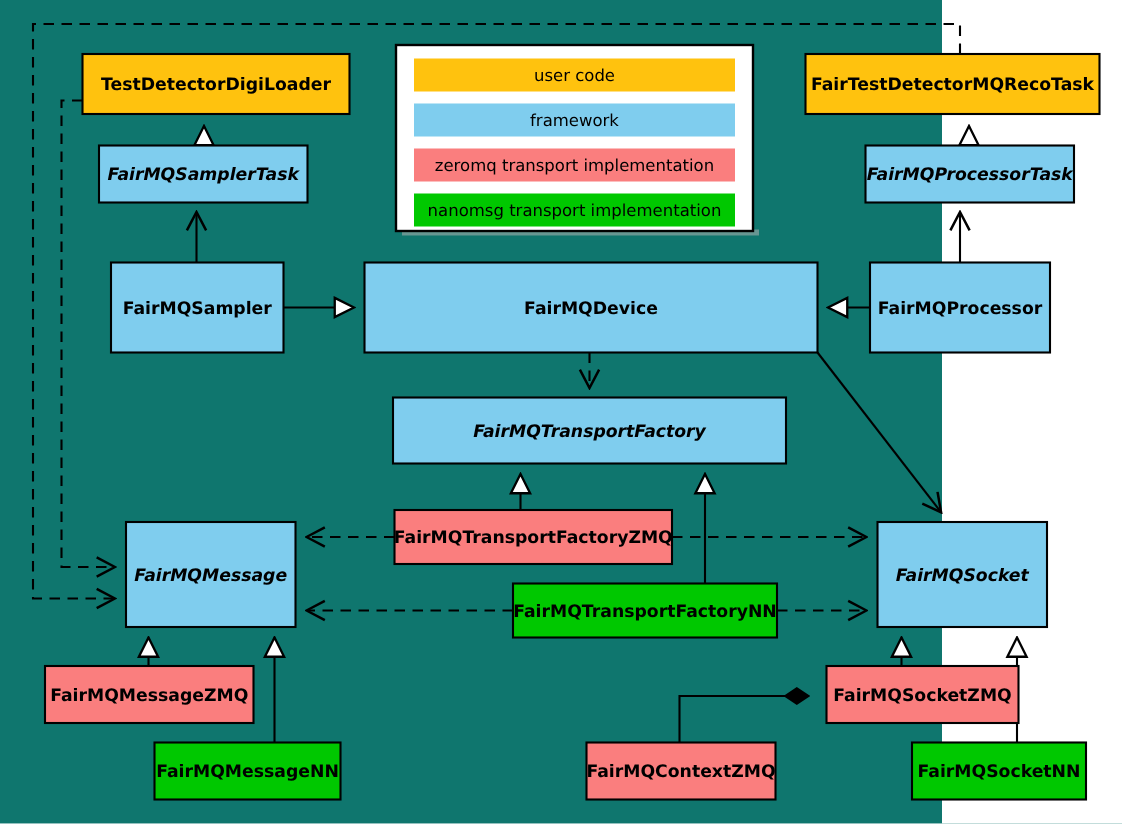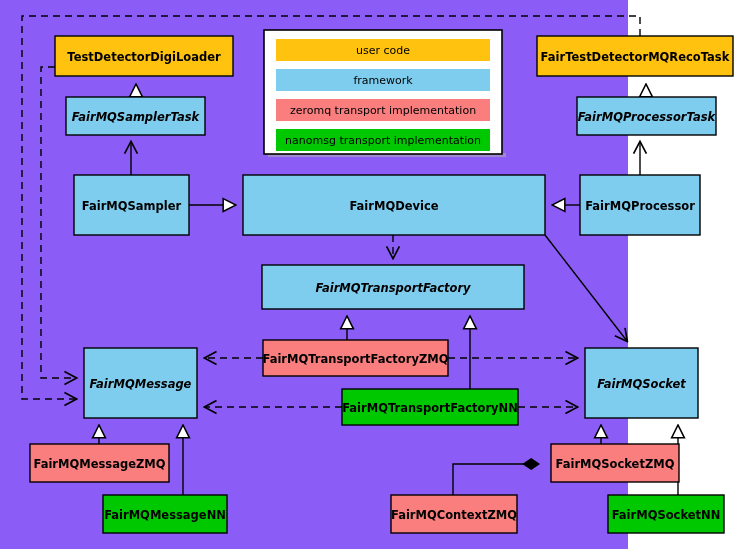--- a/index.html
+++ b/index.html
@@ -1,18 +1,18 @@
 <!DOCTYPE html>
 <html><head>
 <meta charset="utf-8">
 <style>
   html,body{margin:0;padding:0;background:#ffffff;}
   body{width:748px;height:549px;overflow:hidden;
        font-family:"DejaVu Sans","Liberation Sans",sans-serif;}
-  #diagram{position:relative;width:628px;height:549px;background:#8b5cf6;}
+  #diagram{position:relative;width:628px;height:549px;background:#0f766e;}
   svg{position:absolute;left:0;top:0;width:748px;height:549px;}
   text{font-family:"DejaVu Sans","Liberation Sans",sans-serif;}
   .node-label{font-size:11.5px;font-weight:bold;fill:#000;
               text-anchor:middle;dominant-baseline:middle;}
   .node-label.abstract{font-style:italic;}
   .legend-label{font-size:11px;font-weight:normal;fill:#000;
                 text-anchor:middle;dominant-baseline:middle;}
   .box{stroke:#000;stroke-width:1.4;}
   .edge{stroke:#000;stroke-width:1.4;fill:none;}
   .edge.dashed{stroke-dasharray:7,5;}

